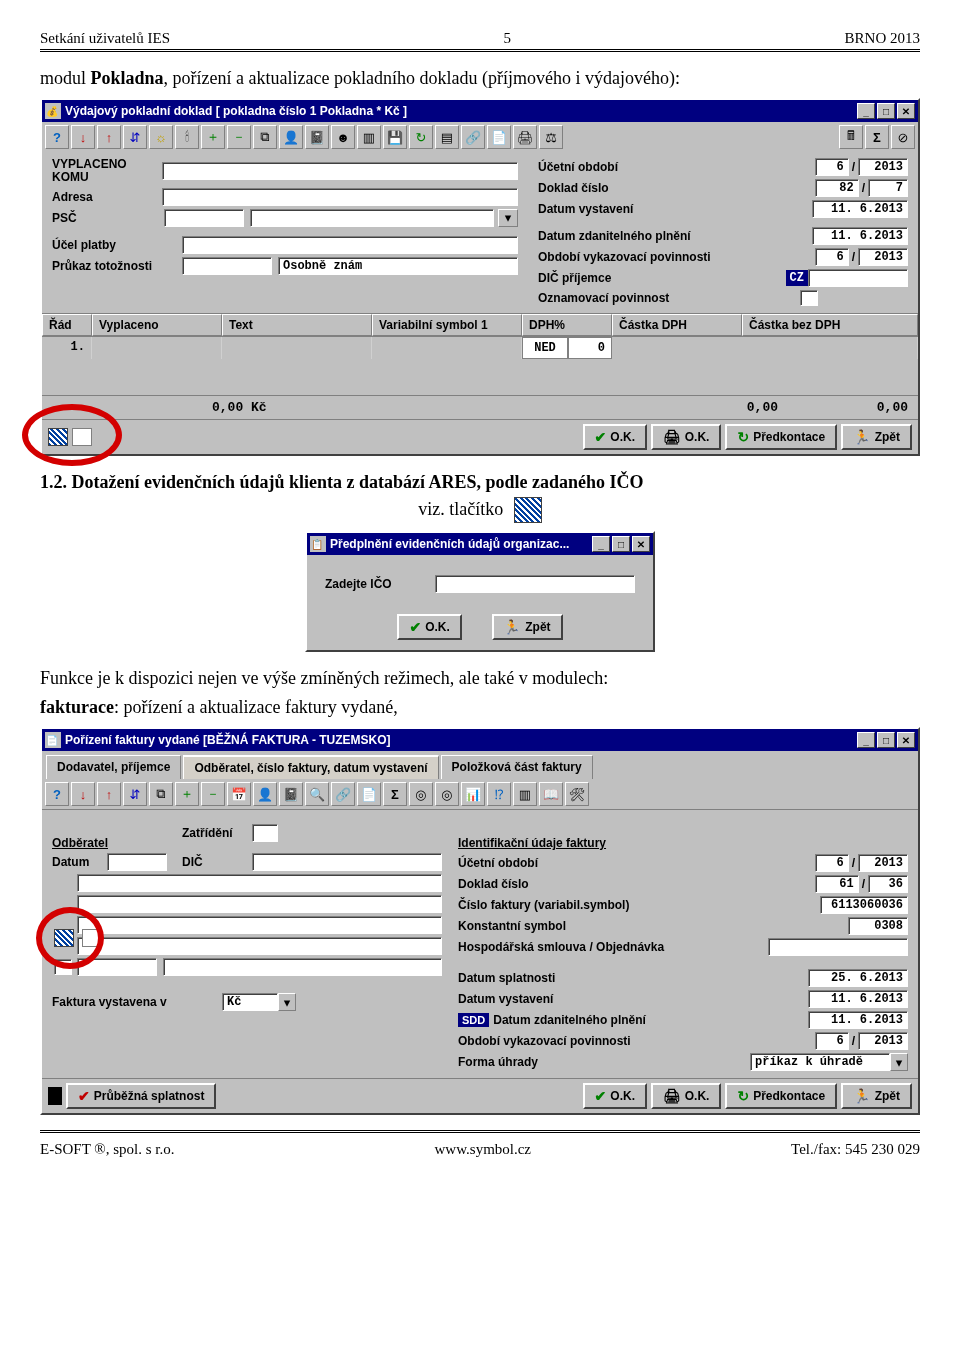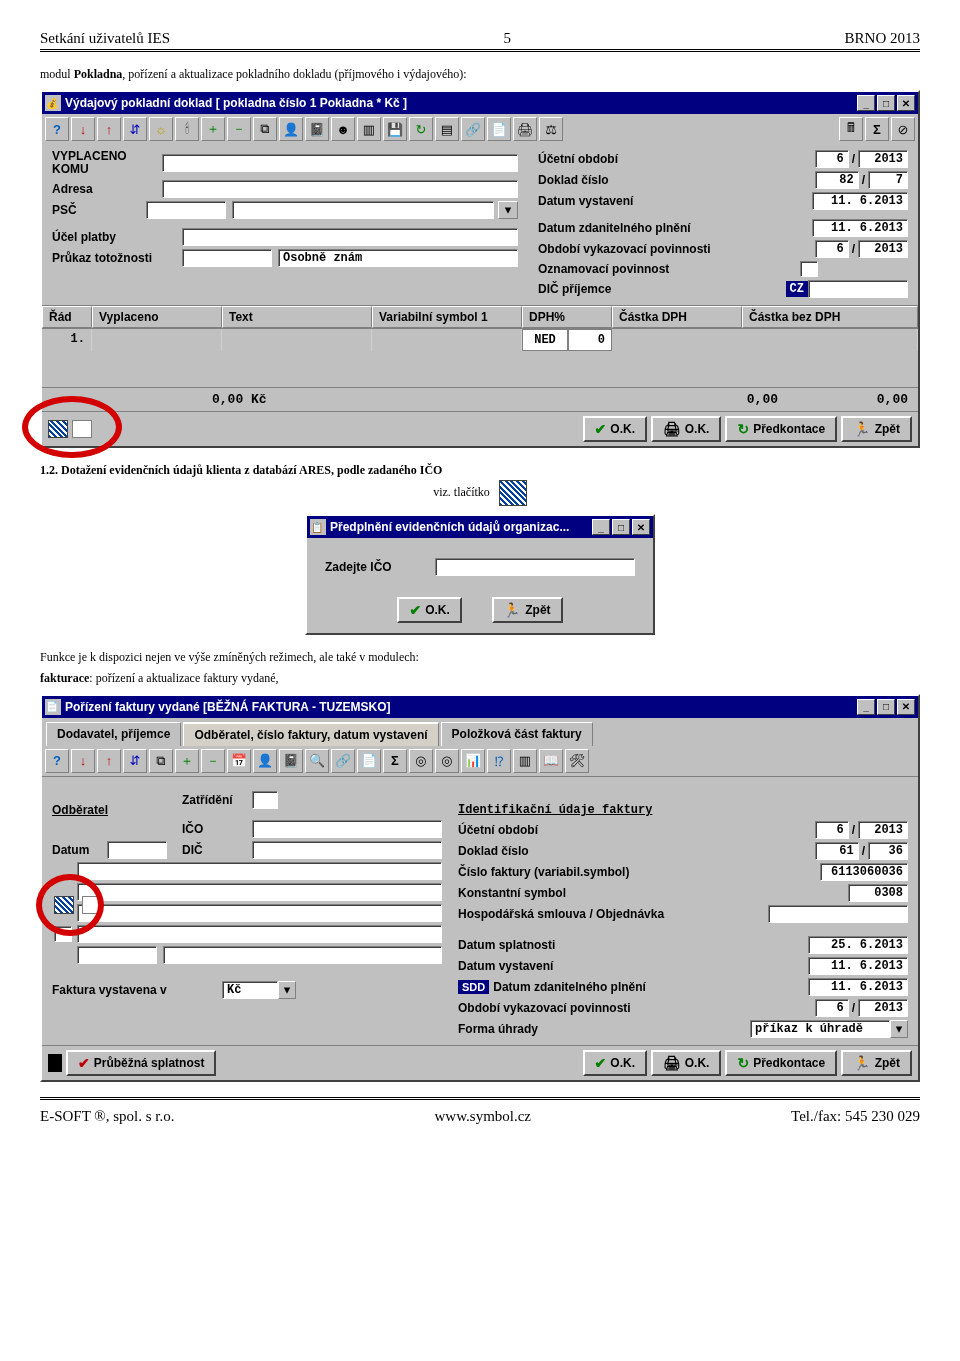--- a/index.html
+++ b/index.html
@@ -19,21 +19,21 @@
     justify-content: space-between;
     font-size: 15px;
     margin-bottom: 2px;
   }
   .hr-line {
     border: none;
     border-top: 1px solid #000;
     margin: 1px 0;
   }
   .body-text {
-    font-size: 12px;
+    font-size: 18px;
     margin: 14px 0 8px 0;
     line-height: 1.35;
   }
   .body-text b, .bold { font-weight: bold; }
   .centered { text-align: center; }
   
   .win-window {
     background: #c0c0c0;
     border: 2px solid #fff;
     border-right-color: #404040;
@@ -255,21 +255,21 @@
         <div style="flex:1;">
           <div class="row">
             <div class="label" style="width:110px;line-height:1.1;">VYPLACENO KOMU</div>
             <span class="inset" style="flex:1;"></span>
           </div>
           <div class="row">
             <div class="label" style="width:110px;">Adresa</div>
             <span class="inset" style="flex:1;"></span>
           </div>
           <div class="row">
-            <div class="label" style="width:94px;">PSČ</div>
+            <div class="label" style="width:112px;">PSČ</div>
             <span class="inset" style="width:80px;"></span>
             <span class="inset" style="flex:1;margin-left:6px;"></span>
             <span class="tb-btn" style="width:20px;height:18px;margin-left:4px;">▾</span>
           </div>
           <div style="height:6px;"></div>
           <div class="row">
             <div class="label" style="width:130px;">Účel platby</div>
             <span class="inset" style="flex:1;"></span>
           </div>
           <div class="row">
@@ -301,28 +301,28 @@
             <div class="label" style="flex:1;">Datum zdanitelného plnění</div>
             <span class="inset" style="width:96px;justify-content:flex-end;">11. 6.2013</span>
           </div>
           <div class="row">
             <div class="label" style="flex:1;">Období vykazovací povinnosti</div>
             <span class="inset" style="width:34px;justify-content:flex-end;">6</span>
             <span style="margin:0 3px;font-weight:bold;">/</span>
             <span class="inset" style="width:50px;justify-content:flex-end;">2013</span>
           </div>
           <div class="row">
+            <div class="label" style="flex:1;">DIČ příjemce</div>
+            <span style="background:#000080;color:#fff;padding:1px 4px;font-weight:bold;font-family:'Courier New';font-size:12px;">CZ</span>
+            <span class="inset" style="width:100px;"></span>
+          </div>
+          <div class="row">
             <div class="label" style="flex:1;">Oznamovací povinnost</div>
             <span class="inset" style="width:18px;height:16px;"></span>
             <span style="width:90px;"></span>
-          </div>
-          <div class="row">
-            <div class="label" style="flex:1;">DIČ příjemce</div>
-            <span style="background:#000080;color:#fff;padding:1px 4px;font-weight:bold;font-family:'Courier New';font-size:12px;">CZ</span>
-            <span class="inset" style="width:100px;"></span>
           </div>
         </div>
       </div>
     </div>
 
     <div class="grid-header">
       <div style="width:50px;">Řád</div>
       <div style="width:130px;">Vyplaceno</div>
       <div style="width:150px;">Text</div>
       <div style="width:150px;">Variabilní symbol 1</div>
@@ -457,25 +457,20 @@
     <div class="form-area" style="display:flex;gap:16px;">
 
       <div style="width:390px;">
         <div class="row">
           <div class="label link-u" style="width:90px;">Odběratel</div>
           <span style="width:40px;"></span>
           <div class="label" style="width:70px;">Zatřídění</div>
           <span class="inset" style="width:26px;"></span>
         </div>
         <div class="row">
-          <span style="width:130px;"></span>
-          <div class="label" style="width:70px;">IČO</div>
-          <span class="inset" style="flex:1;"></span>
-        </div>
-        <div class="row">
           <div class="label" style="width:55px;">Datum</div>
           <span class="inset" style="width:60px;"></span>
           <span style="width:15px;"></span>
           <div class="label" style="width:70px;">DIČ</div>
           <span class="inset" style="flex:1;"></span>
         </div>
         <div class="row">
             <span class="inset" style="flex:1;margin-left:25px;"></span>
           </div>
         <div class="row">
@@ -494,21 +489,21 @@
         <div style="height:14px;"></div>
         <div class="row">
           <div class="label" style="width:170px;">Faktura vystavena v</div>
           <span class="inset" style="width:56px;text-align:center;">Kč</span>
           <span class="tb-btn" style="width:18px;height:18px;">▾</span>
         </div>
 
       </div>
 
       <div style="flex:1;">
-        <div class="label link-u" style="margin-bottom:4px;font-family:Liberation Mono, monospace;">Identifikační údaje faktury</div>
+        <div class="label link-u" style="margin-bottom:4px;">Identifikační údaje faktury</div>
         <div class="row">
           <div class="label" style="flex:1;">Účetní období</div>
           <span class="inset" style="width:34px;justify-content:flex-end;">6</span>
           <span style="margin:0 3px;font-weight:bold;">/</span>
           <span class="inset" style="width:50px;justify-content:flex-end;">2013</span>
         </div>
         <div class="row">
           <div class="label" style="flex:1;">Doklad číslo</div>
           <span class="inset" style="width:44px;justify-content:flex-end;">61</span>
           <span style="margin:0 3px;font-weight:bold;">/</span>

